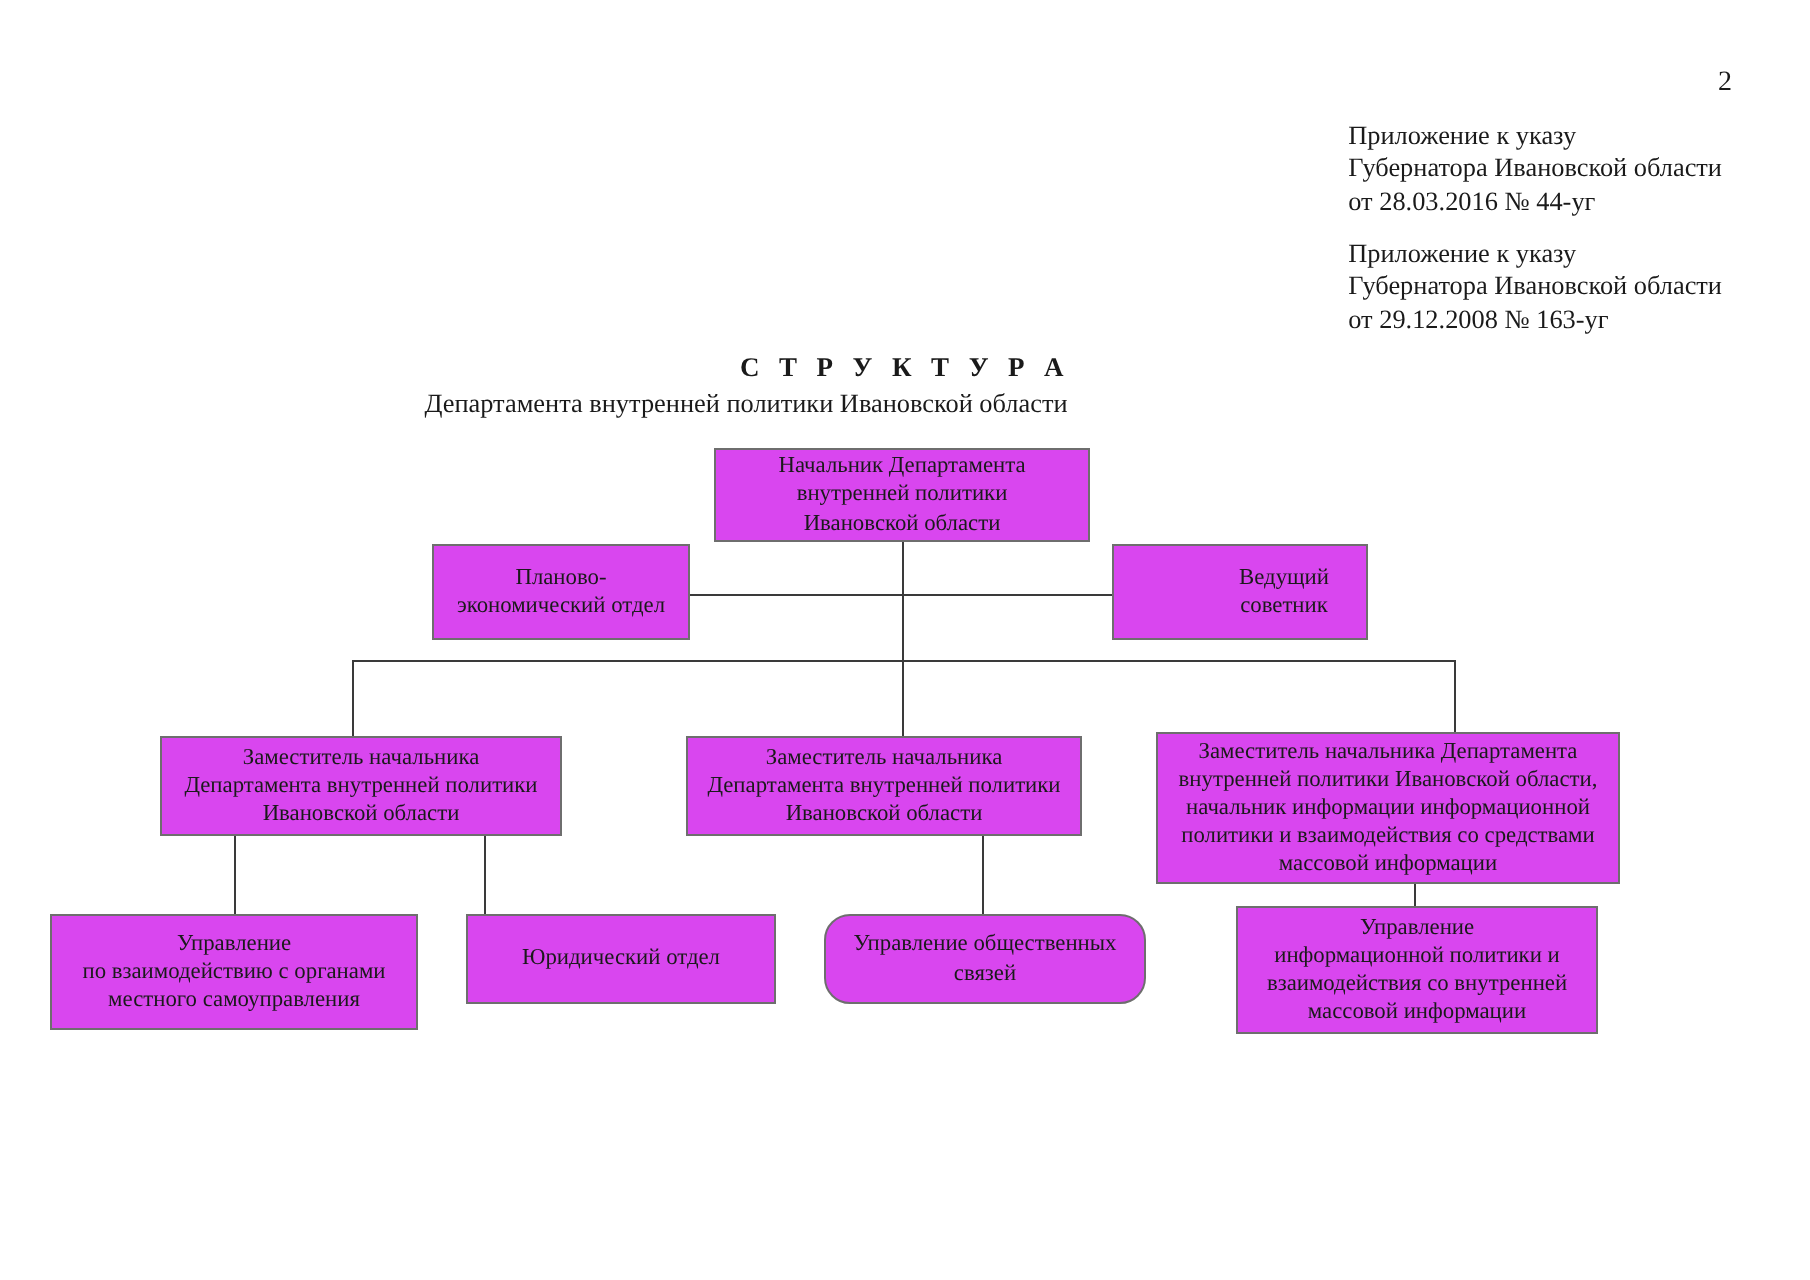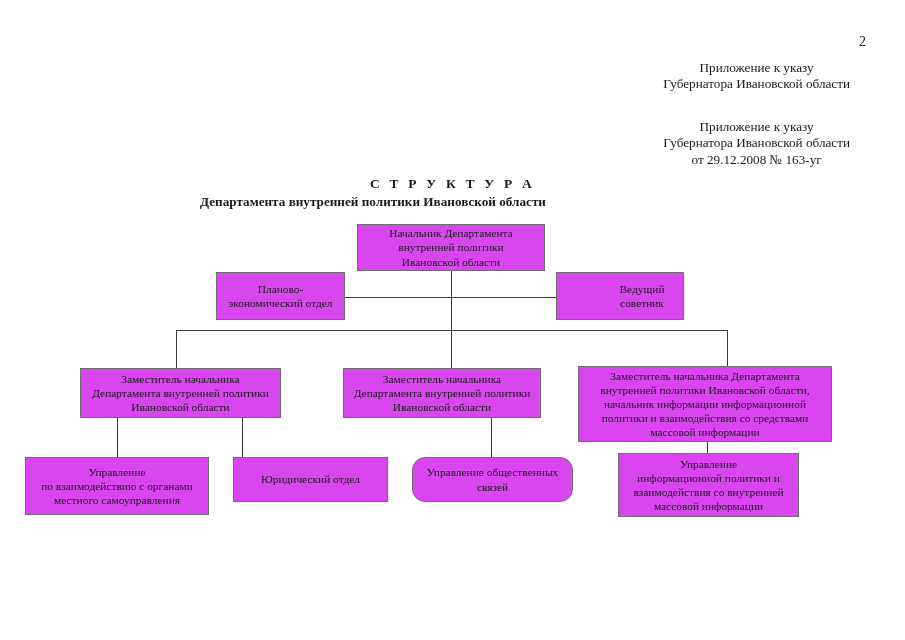--- a/index.html
+++ b/index.html
@@ -25,22 +25,22 @@
     position: absolute;
     top: 34px;
     left: 0;
     width: 866px;
     text-align: right;
     font-size: 14px;
     line-height: 16px;
   }
   .appendix {
     position: absolute;
-    right: 55px;
-    text-align: center;
+    right: 44px;
+    text-align: left;
     font-size: 13.2px;
     line-height: 16.4px;
     white-space: nowrap;
   }
   .appendix-1 { top: 60px; }
   .appendix-2 { top: 119px; }
   .appendix div { display: block; }
 
   
   .doc-title {
@@ -54,21 +54,21 @@
     letter-spacing: 3.2px;
     line-height: 15px;
   }
   .doc-subtitle {
     position: absolute;
     top: 194px;
     left: 0;
     width: 746px;
     text-align: center;
     font-size: 13.2px;
-    font-weight: bold;
+    font-weight: normal;
     line-height: 15px;
   }
 
   
   .chart {
     position: absolute;
     top: 0;
     left: 0;
     width: 905px;
     height: 640px;
@@ -99,20 +99,21 @@
 </head>
 <body>
 
 <div id="page">
 
   <div class="page-number">2</div>
 
   <div class="appendix appendix-1">
     <div>Приложение к указу</div>
     <div>Губернатора Ивановской области</div>
+    <div>от 28.03.2016 № 44-уг</div>
   </div>
 
   <div class="appendix appendix-2">
     <div>Приложение к указу</div>
     <div>Губернатора Ивановской области</div>
     <div>от 29.12.2008 № 163-уг</div>
   </div>
 
   <div class="doc-title">С Т Р У К Т У Р А</div>
   <div class="doc-subtitle">Департамента внутренней политики Ивановской области</div>
@@ -164,21 +165,21 @@
     </div>
 
     <div class="node" style="left:343px; top:368px; width:198px; height:50px;">
       <span class="node-text">
         <span>Заместитель начальника</span><br>
         <span>Департамента внутренней политики</span><br>
         <span>Ивановской области</span>
       </span>
     </div>
 
-    <div class="node" style="left:578px; top:366px; width:254px; height:76px;">
+    <div class="node" style="left:578px; top:366px; width:232px; height:76px;">
       <span class="node-text">
         <span>Заместитель начальника Департамента</span><br>
         <span>внутренней политики Ивановской области,</span><br>
         <span>начальник информации информационной</span><br>
         <span>политики и взаимодействия со средствами</span><br>
         <span>массовой информации</span>
       </span>
     </div>
 
     <div class="node" style="left:25px; top:457px; width:184px; height:58px;">

